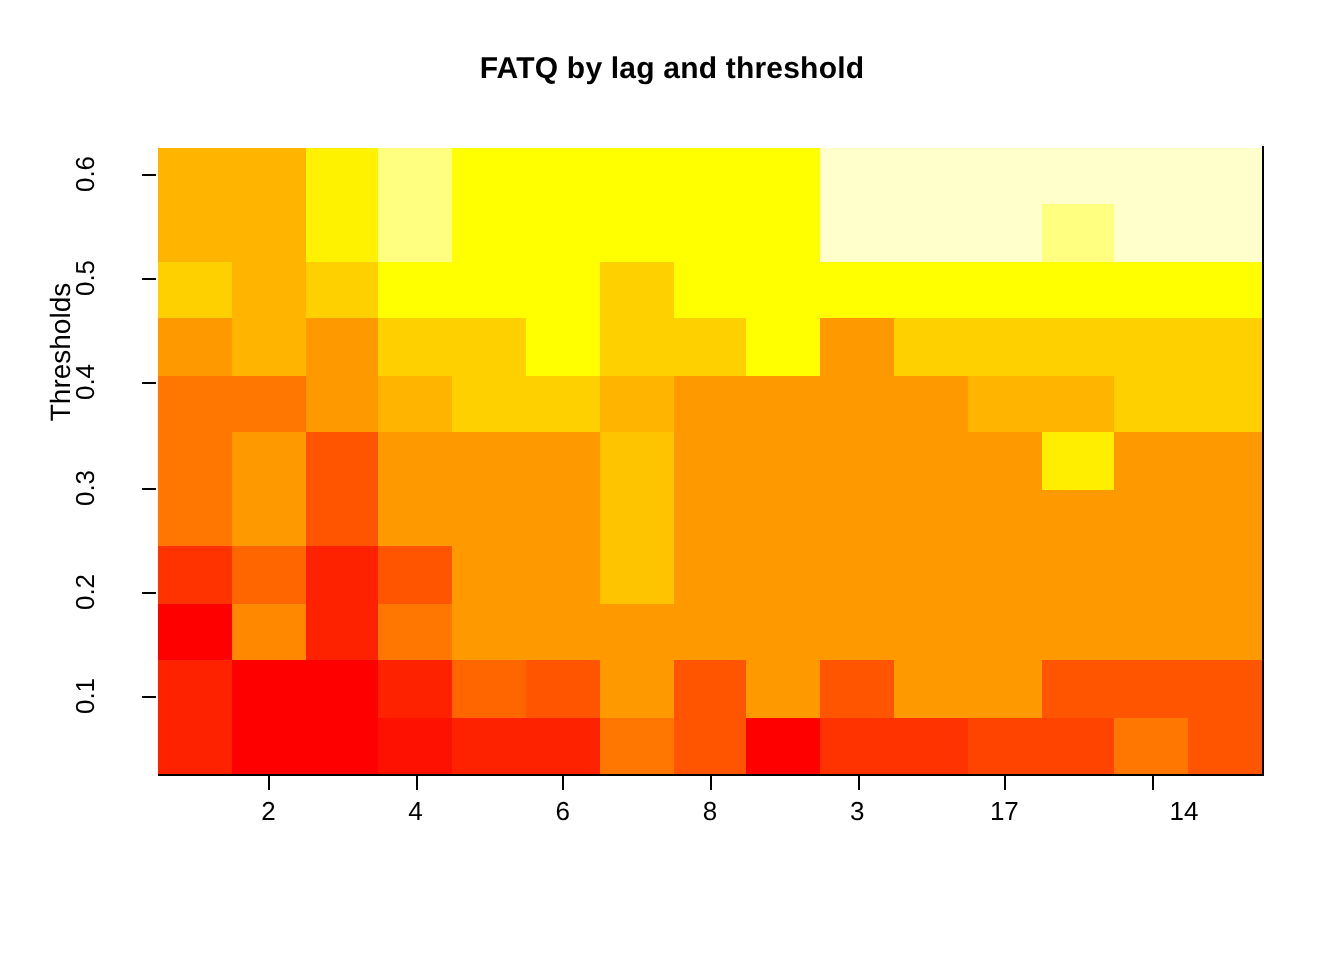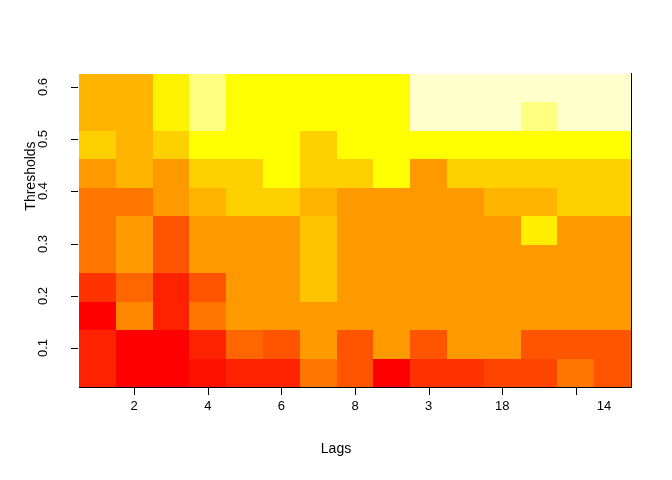--- a/index.html
+++ b/index.html
@@ -55,20 +55,21 @@
   .axtitle-y{
     position:absolute;left:-100px;top:168px;width:260px;text-align:center;font-size:14px;
     transform:rotate(-90deg);transform-origin:center center;
   }
 </style>
 </head>
 <body>
 
 <div id="root">
 
+  <div class="title">FATQ by lag and threshold</div>
 
   <div class="plot" id="plot">
       <div class="hm-row" style="height: 9.09091%;">
         <div class="hm-cell" style="background: rgb(255, 180, 0);"></div>
         <div class="hm-cell" style="background: rgb(255, 180, 0);"></div>
         <div class="hm-cell" style="background: rgb(255, 242, 0);"></div>
         <div class="hm-cell" style="background: rgb(255, 255, 128);"></div>
         <div class="hm-cell" style="background: rgb(255, 255, 0);"></div>
         <div class="hm-cell" style="background: rgb(255, 255, 0);"></div>
         <div class="hm-cell" style="background: rgb(255, 255, 0);"></div>
@@ -261,35 +262,34 @@
       <div class="lab-x" style="left: 114.2px;">2</div>
       <div class="tick-x" style="left: 207.8px;"></div>
       <div class="lab-x" style="left: 187.8px;">4</div>
       <div class="tick-x" style="left: 281.4px;"></div>
       <div class="lab-x" style="left: 261.4px;">6</div>
       <div class="tick-x" style="left: 355px;"></div>
       <div class="lab-x" style="left: 335px;">8</div>
       <div class="tick-x" style="left: 428.6px;"></div>
       <div class="lab-x" style="left: 408.6px;">3</div>
       <div class="tick-x" style="left: 502.2px;"></div>
-      <div class="lab-x" style="left: 482.2px;">18</div>
+      <div class="lab-x" style="left: 482.2px;">17</div>
       <div class="tick-x" style="left: 575.8px;"></div>
-      <div class="lab-x" style="left: 584px;">14</div>
+      <div class="lab-x" style="left: 572px;">14</div>
     </div>
   <div id="yticks">
       <div class="tick-y" style="top: 87.0417px;"></div>
       <div class="lab-y" style="top: 80.0417px; left: -4px;"><span>0.6</span></div>
       <div class="tick-y" style="top: 139.208px;"></div>
       <div class="lab-y" style="top: 132.208px; left: -4px;"><span>0.5</span></div>
       <div class="tick-y" style="top: 191.375px;"></div>
       <div class="lab-y" style="top: 184.375px; left: -4px;"><span>0.4</span></div>
       <div class="tick-y" style="top: 243.542px;"></div>
       <div class="lab-y" style="top: 236.542px; left: -4px;"><span>0.3</span></div>
       <div class="tick-y" style="top: 295.708px;"></div>
       <div class="lab-y" style="top: 288.708px; left: -4px;"><span>0.2</span></div>
       <div class="tick-y" style="top: 347.875px;"></div>
       <div class="lab-y" style="top: 340.875px; left: -4px;"><span>0.1</span></div>
     </div>
 
-  <div class="axtitle-x">Lags</div>
   <div class="axtitle-y">Thresholds</div>
 
 </div>
 
 </body></html>

